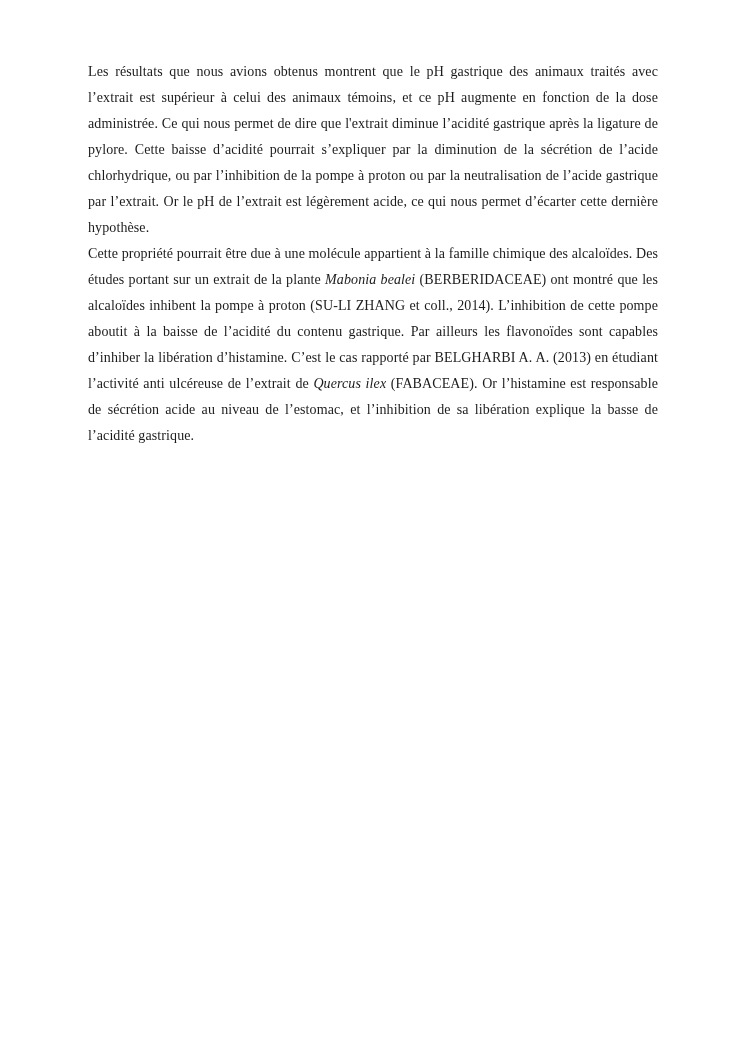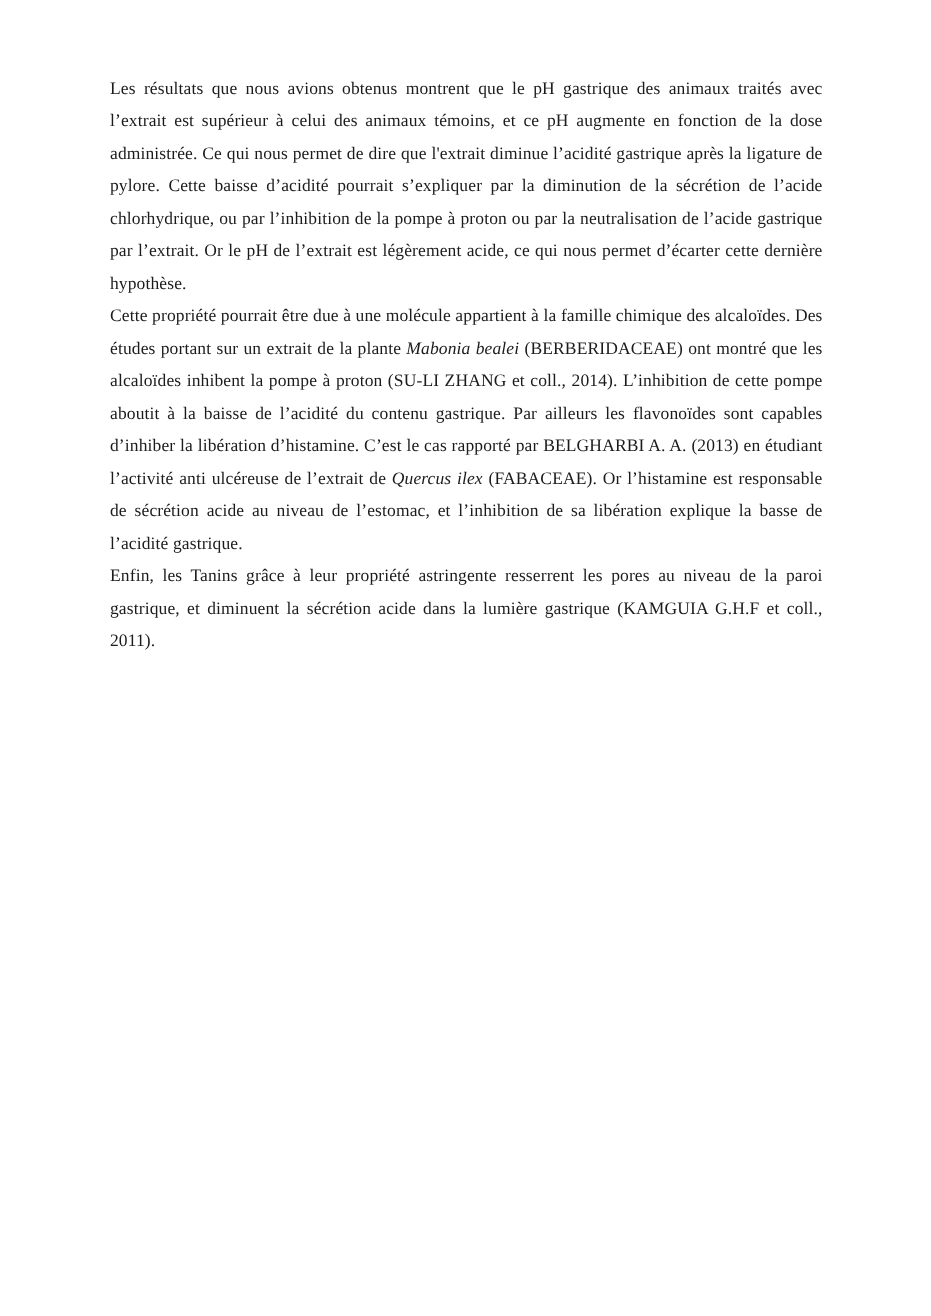--- a/index.html
+++ b/index.html
@@ -41,21 +41,20 @@
 <body>
 
 <div class="page">
 
   <div class="text-block">
 
     <p><span>Les résultats que nous avions obtenus montrent que le pH gastrique des animaux traités avec l’extrait est supérieur à celui des animaux témoins, et ce pH augmente en fonction de la dose administrée. Ce qui nous permet de dire que l'extrait diminue l’acidité gastrique après la ligature de pylore. Cette baisse d’acidité pourrait s’expliquer par la diminution de la sécrétion de l’acide chlorhydrique, ou par  l’inhibition de la pompe à proton ou par la neutralisation de l’acide gastrique par l’extrait. Or le pH de l’extrait est légèrement acide, ce qui nous permet d’écarter cette dernière hypothèse.</span></p>
 
     <p><span>Cette propriété pourrait être due à une molécule appartient à la famille chimique des alcaloïdes. Des études portant sur un extrait de la plante </span><span class="run-italic">Mabonia bealei</span><span> (BERBERIDACEAE) ont montré que les alcaloïdes inhibent la pompe à proton (SU-LI ZHANG et coll., 2014). L’inhibition de cette pompe aboutit à la baisse de l’acidité du contenu gastrique. Par ailleurs les flavonoïdes sont capables d’inhiber la libération d’histamine. C’est le cas rapporté par BELGHARBI A. A. (2013) en étudiant l’activité anti ulcéreuse de l’extrait de </span><span class="run-italic">Quercus ilex</span><span> (FABACEAE). Or l’histamine est responsable de sécrétion acide au niveau de l’estomac, et l’inhibition de sa libération explique la basse de l’acidité gastrique.</span></p>
 
-    <p><span>Enfin, les Tanins grâce à leur propriété astringente resserrent les pores au niveau de la paroi gastrique, et diminuent  la sécrétion acide dans la lumière gastrique (KAMGUIA G.H.F et coll., 2011).</span></p>
 
 
 
   </div>
 
   <div class="page-number">15</div>
 
 </div>
 
 </body></html>

